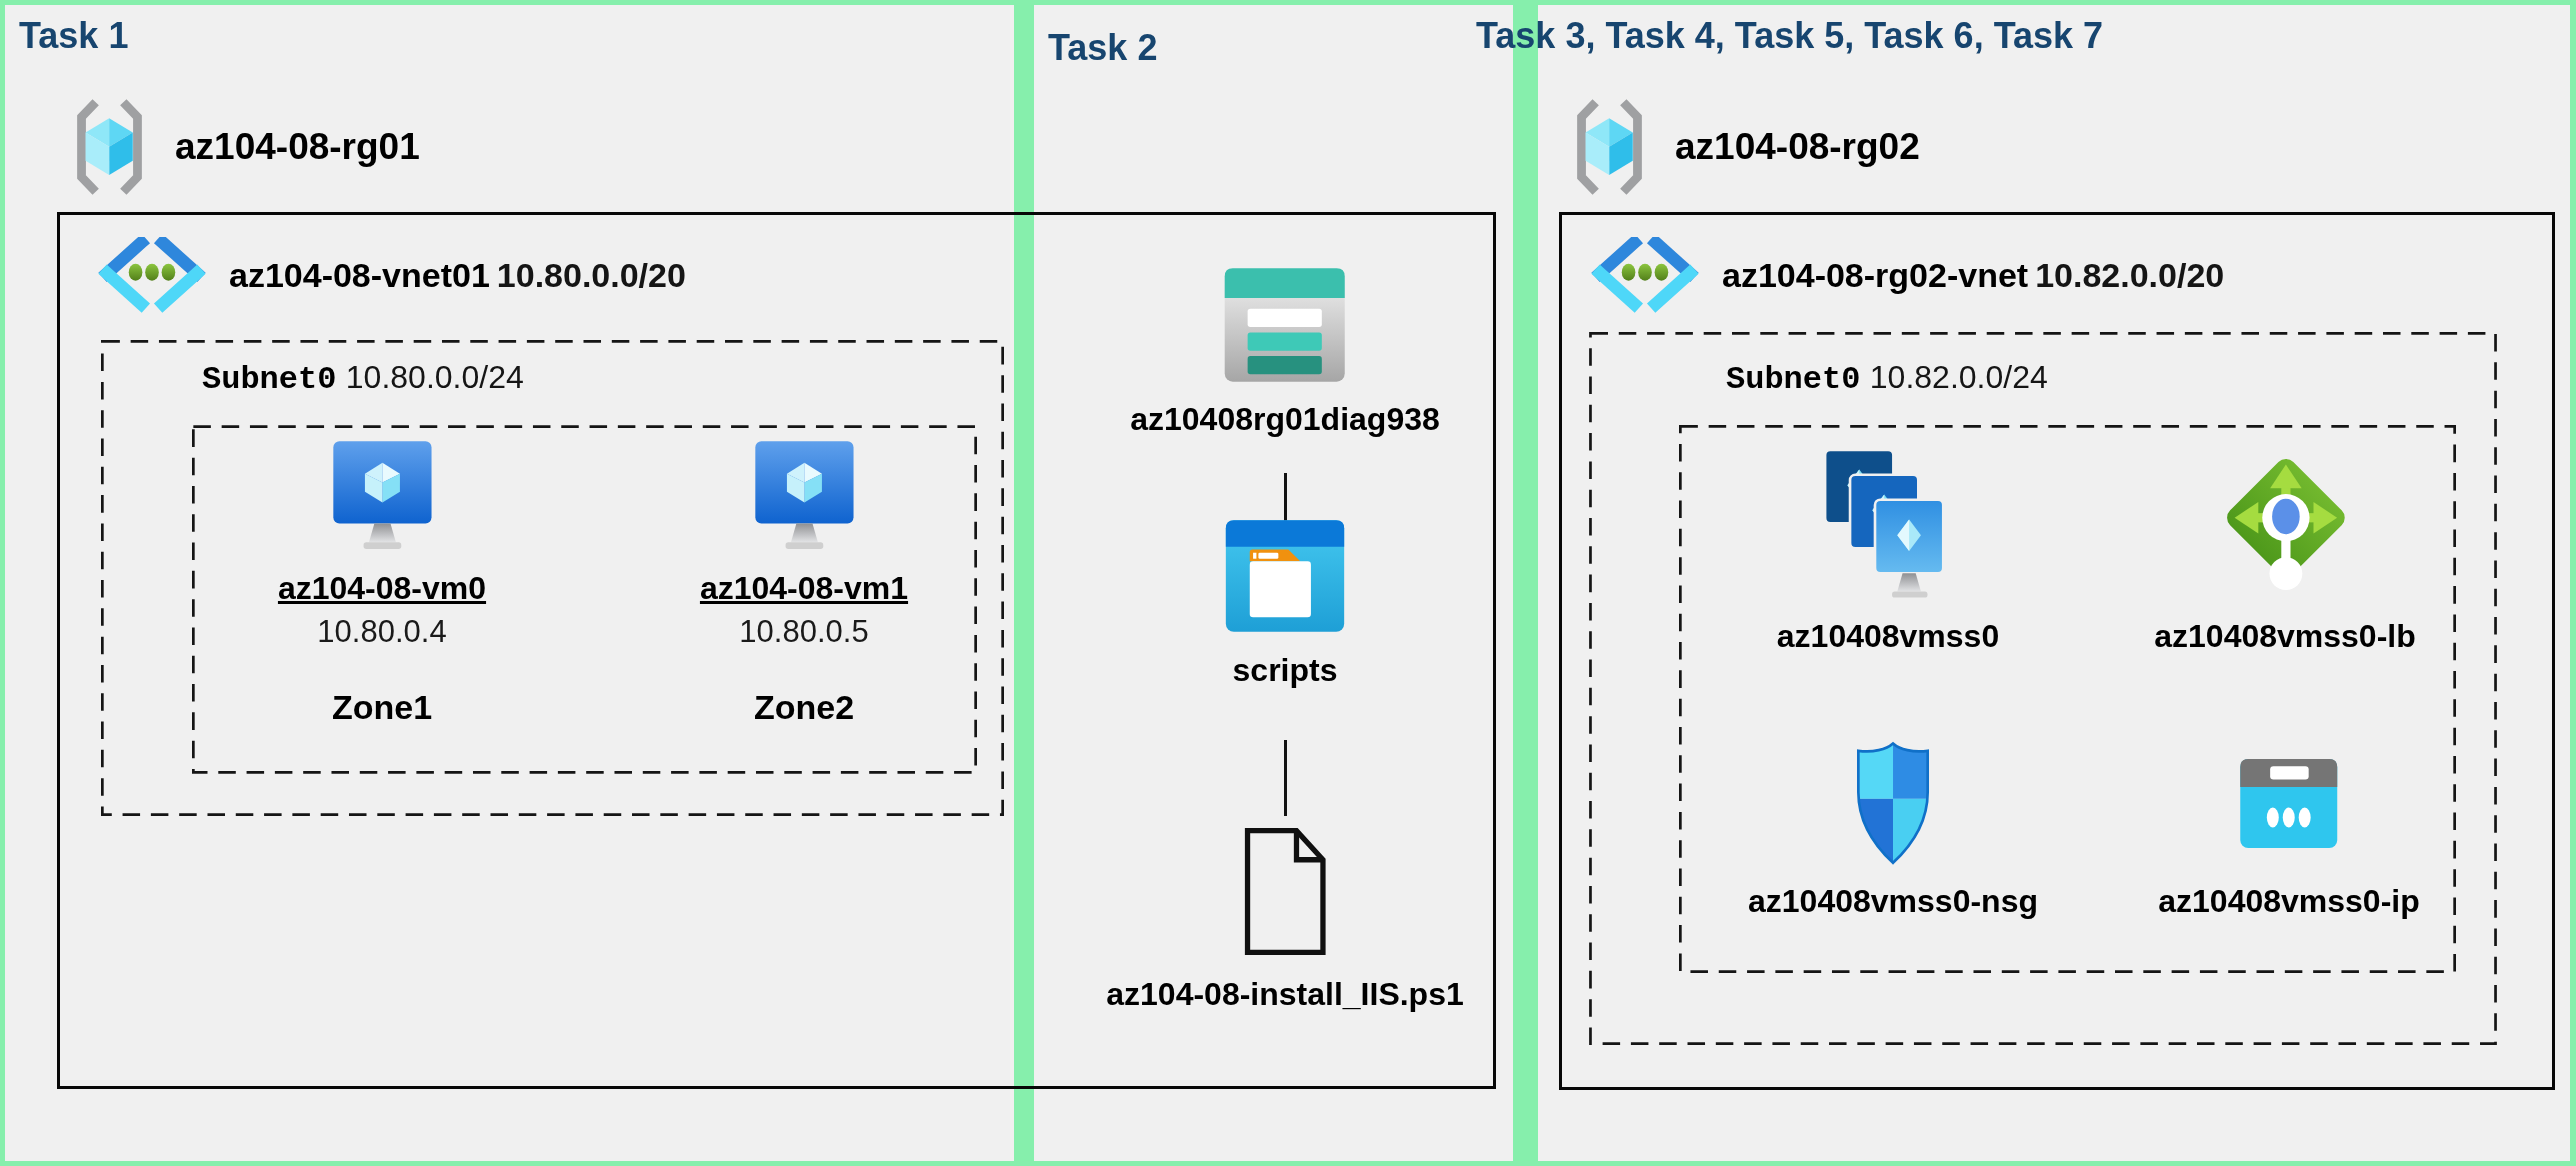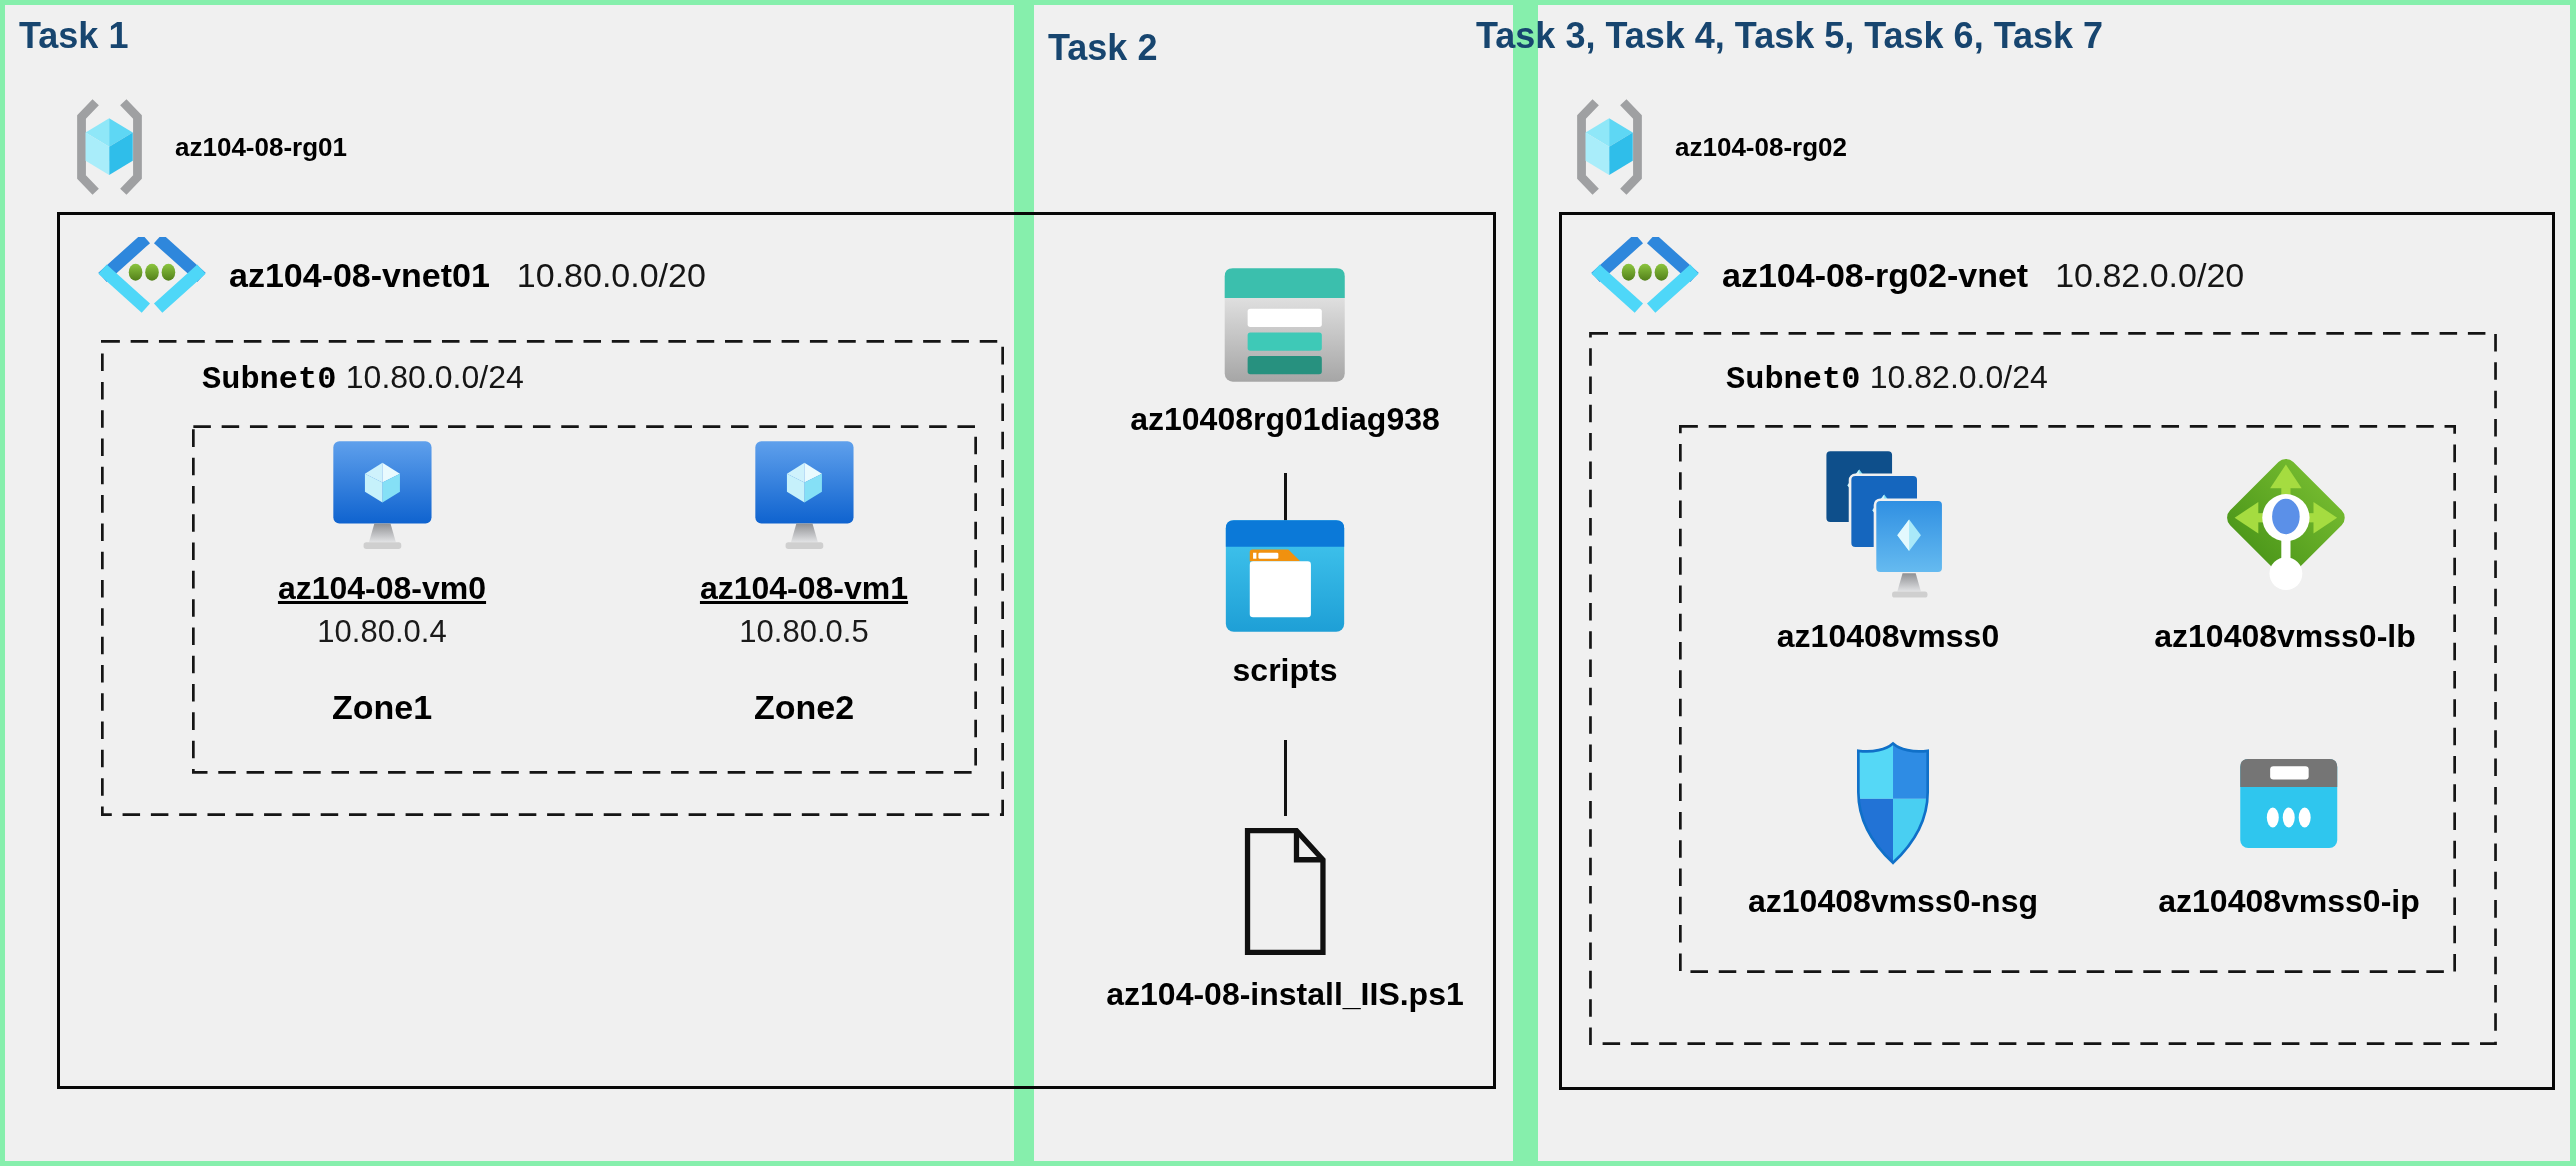--- a/index.html
+++ b/index.html
@@ -22,23 +22,23 @@
   .vnet-row { position:absolute; display:flex; align-items:center; gap:23px; height:76px; }
 
   .dashed-box { position:absolute; }
 
   .subnet-label { position:absolute; font-size:32px; white-space:nowrap; color:#000; }
   .subnet-label .b { font-weight:700;font-family:Liberation Mono, monospace; }
   .subnet-label .r { font-weight:400; margin-left:9.4px; color:#151515; }
 
   .vnet-label { font-size:34px; white-space:nowrap; color:#000; }
   .vnet-label .b { font-weight:700; }
-  .vnet-label .r { font-weight:400; margin-left:27px; color:#151515; }
-
-  .rg-label { font-size:26px; font-weight:700; color:#000; white-space:nowrap; }
+  .vnet-label .r { font-weight:700; margin-left:7px; color:#151515; }
+
+  .rg-label { font-size:37px; font-weight:700; color:#000; white-space:nowrap; }
 
   .vm-group { position:absolute; transform:translateX(-50%); display:flex; flex-direction:column; align-items:center; }
   .vm-group .res-label { margin-top:19px;text-decoration:underline; }
   .vm-group .res-sub   { margin-top:6.7px; }
   .vm-group .res-zone  { margin-top:38px; font-size:34px; font-weight:700; color:#000; white-space:nowrap; }
 
   .res-label { font-size:32px; font-weight:700; color:#000; white-space:nowrap; }
   .res-sub   { font-size:31px; font-weight:400; color:#1a1a1a; white-space:nowrap; }
 
   .mid-item { position:absolute; transform:translateX(-50%); display:flex; flex-direction:column; align-items:center; }

